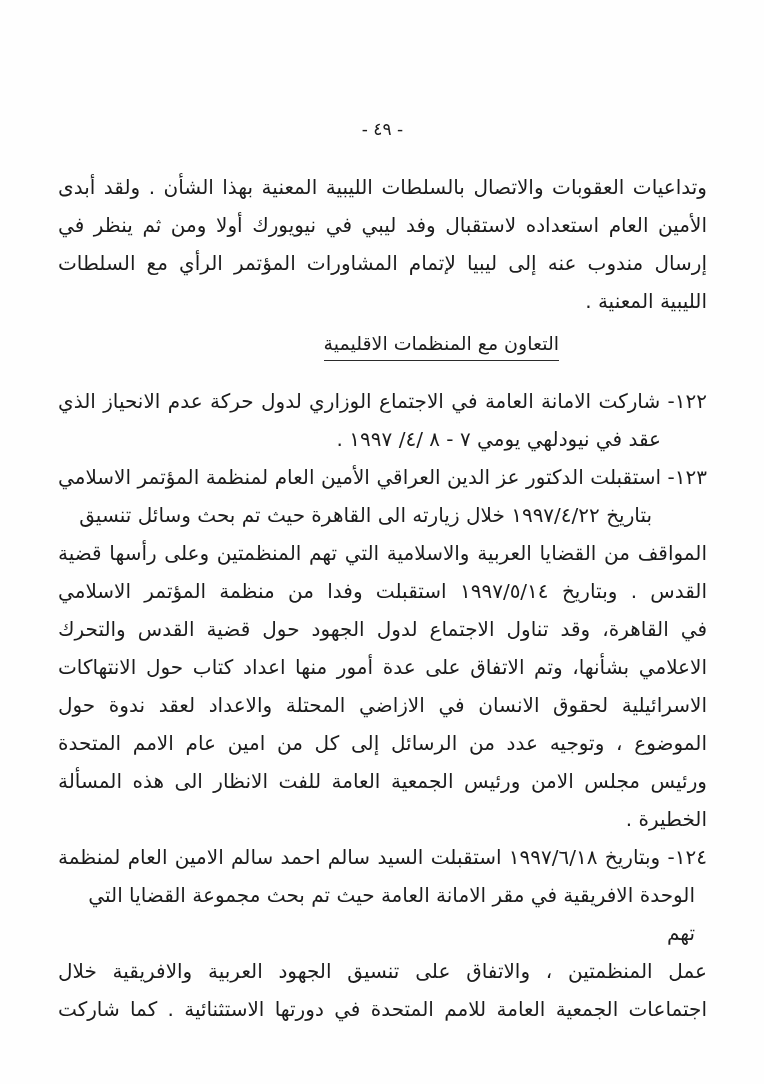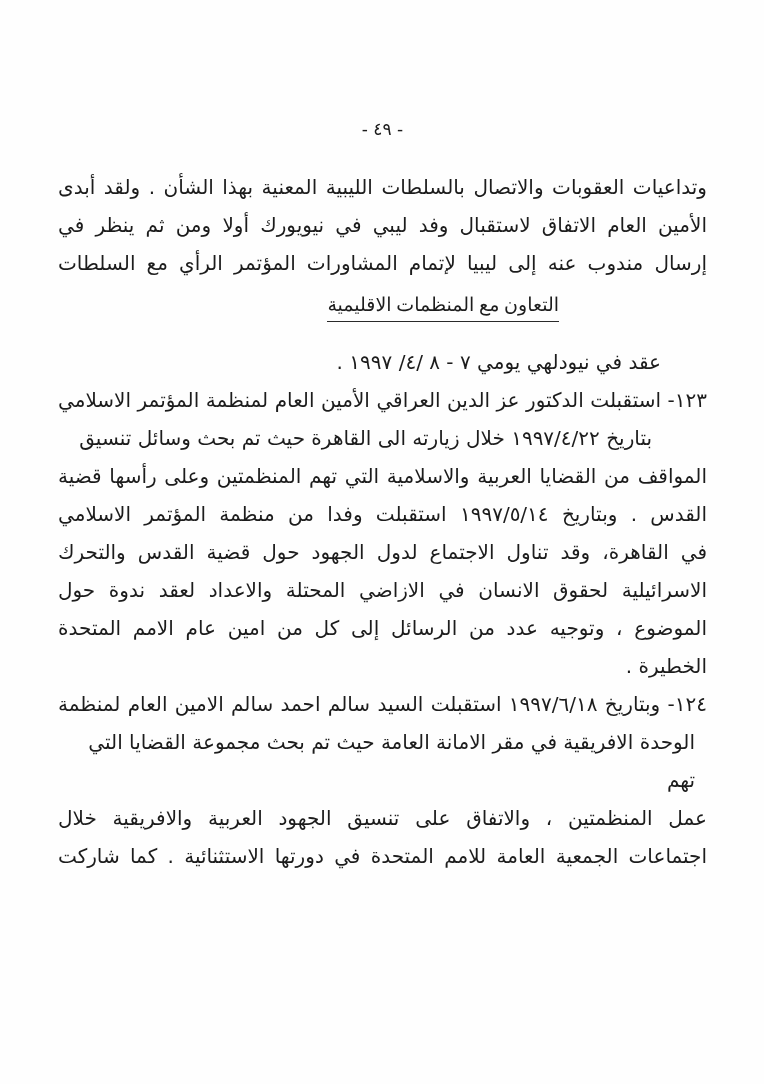--- a/index.html
+++ b/index.html
@@ -35,59 +35,62 @@
     white-space: normal;
     text-align-last: justify;
     -moz-text-align-last: justify;
   }
   .heading-wrap {
     margin: 10px 0 24px 0;
     padding-left: 0;
     padding-right: 148px;
     text-align: right;
     line-height: 26px;
-    font-family: Liberation Serif, serif;
   }
   .heading {
     font-size: 19px;
     border-bottom: 1.5px solid #2a2a2a;
     padding-bottom: 6px;
   }
 </style>
 </head>
 <body>
 
 <div class="page">
 
   <div class="page-number">- ٤٩ -</div>
 
   <div class="body-text">
 
     <div class="para">
         <div class="line just">وتداعيات العقوبات والاتصال بالسلطات الليبية المعنية بهذا الشأن . ولقد أبدى</div>
-        <div class="line just">الأمين العام الاتفاق لاستقبال وفد ليبي في نيويورك أولا ومن ثم ينظر في</div>
+        <div class="line just">الأمين العام استعداده لاستقبال وفد ليبي في نيويورك أولا ومن ثم ينظر في</div>
         <div class="line just">إرسال مندوب عنه إلى ليبيا لإتمام المشاورات المؤتمر الرأي مع السلطات</div>
+        <div class="line">الليبية المعنية .</div>
       </div>
 
     <div class="heading-wrap">
       <span class="heading">التعاون مع المنظمات الاقليمية</span>
     </div>
 
     <div class="para">
+        <div class="line just">١٢٢- شاركت الامانة العامة في الاجتماع الوزاري لدول حركة عدم الانحياز الذي</div>
         <div class="line" style="padding-right: 46px;">عقد في نيودلهي يومي ٧ - ٨ /٤/ ١٩٩٧ .</div>
       </div>
 
     <div class="para">
         <div class="line just">١٢٣- استقبلت الدكتور عز الدين العراقي الأمين العام لمنظمة المؤتمر الاسلامي</div>
         <div class="line" style="padding-right: 55px; text-align: right;">بتاريخ ١٩٩٧/٤/٢٢ خلال زيارته الى القاهرة حيث تم بحث وسائل تنسيق</div>
         <div class="line just">المواقف من القضايا العربية والاسلامية التي تهم المنظمتين وعلى رأسها قضية</div>
         <div class="line just">القدس . وبتاريخ ١٩٩٧/٥/١٤ استقبلت وفدا من منظمة المؤتمر الاسلامي</div>
         <div class="line just">في القاهرة، وقد تناول الاجتماع لدول الجهود حول قضية القدس والتحرك</div>
+        <div class="line just">الاعلامي بشأنها، وتم الاتفاق على عدة أمور منها اعداد كتاب حول الانتهاكات</div>
         <div class="line just">الاسرائيلية لحقوق الانسان في الازاضي المحتلة والاعداد لعقد ندوة حول</div>
         <div class="line just">الموضوع ، وتوجيه عدد من الرسائل إلى كل من امين عام الامم المتحدة</div>
+        <div class="line just">ورئيس مجلس الامن ورئيس الجمعية العامة للفت الانظار الى هذه المسألة</div>
         <div class="line">الخطيرة .</div>
       </div>
 
     <div class="para">
         <div class="line just">١٢٤- وبتاريخ ١٩٩٧/٦/١٨ استقبلت السيد سالم احمد سالم الامين العام لمنظمة</div>
         <div class="line just" style="padding-right: 12px;">الوحدة الافريقية في مقر الامانة العامة حيث تم بحث مجموعة القضايا التي تهم</div>
         <div class="line just">عمل المنظمتين ، والاتفاق على تنسيق الجهود العربية والافريقية خلال</div>
         <div class="line just">اجتماعات الجمعية العامة للامم المتحدة في دورتها الاستثنائية . كما شاركت</div>
       </div>
 

